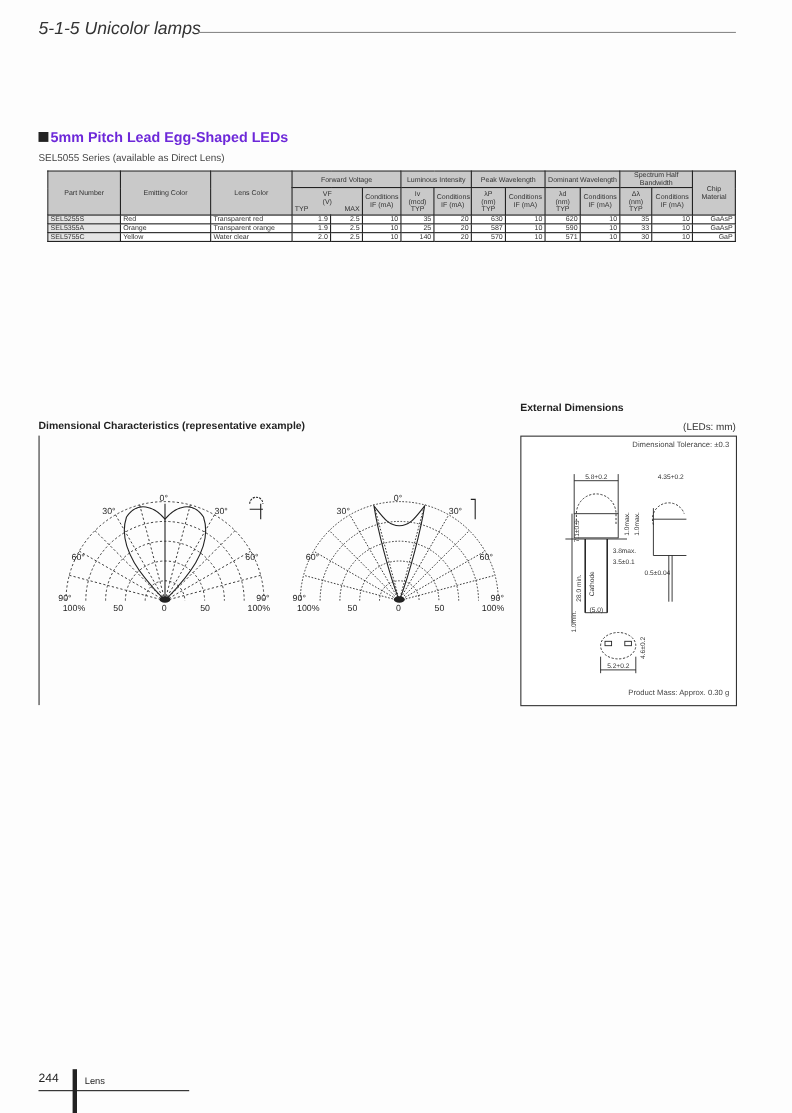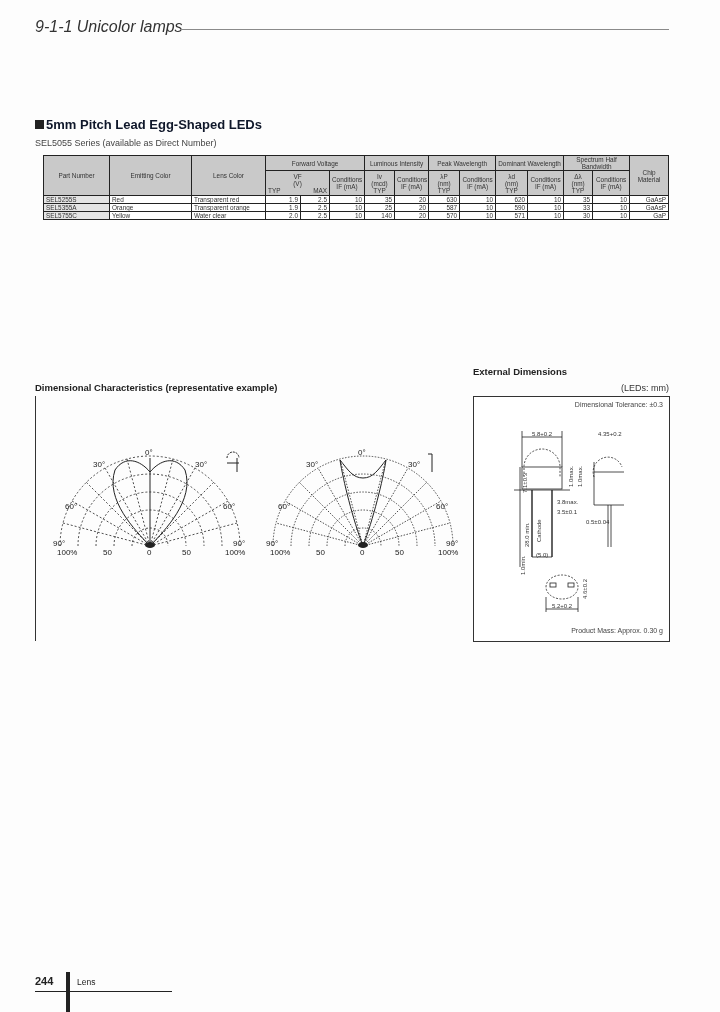--- a/index.html
+++ b/index.html
@@ -1,21 +1,21 @@
 <!DOCTYPE html>
 <html><head>
 <meta charset="utf-8">
 <style>
   html, body { margin:0; padding:0; background:#fdfdfd; }
   body { width:720px; height:1012px; position:relative; overflow:hidden;
          font-family:"Liberation Sans", sans-serif; color:#222; }
   .abs { position:absolute; }
   .section-title { left:35px; top:18px; font-size:16px; font-style:italic; color:#333; white-space:nowrap; }
   .section-rule { left:180px; top:29px; width:489px; height:1px; background:#8a8a8a; }
-  .prod-title { left:35px; top:117px; font-size:13px; font-weight:bold; color:#0f172a; }
+  .prod-title { left:35px; top:117px; font-size:13px; font-weight:bold; color:#6d28d9; }
   .prod-title .sq { display:inline-block; width:9px; height:9px; background:#222; margin-right:2px; vertical-align:0; }
   .prod-sub { left:35px; top:138px; font-size:9px; color:#444; }
 
   table.spec { position:absolute; left:43px; top:155px; width:625px; border-collapse:collapse; font-size:6.4px; color:#333; table-layout:fixed; }
   table.spec td, table.spec th { border:1px solid #222; padding:0 2px; line-height:7px; }
   table.spec th { background:#c9c9c9; font-weight:normal; text-align:center; }
   table.spec tr.h1 th { height:11px; }
   table.spec tr.h2 th { height:24px; vertical-align:middle; }
   table.spec td { height:7px; text-align:right; background:#fff; }
   table.spec td.pn { background:#e4e4e4; text-align:left; }
@@ -27,35 +27,35 @@
   .ext-title { left:473px; top:366px; font-size:9.5px; font-weight:bold; color:#222; }
   .ext-unit { left:620px; top:383px; font-size:9px; color:#333; width:49px; text-align:right; }
   .ext-box { left:473px; top:396px; width:195px; height:244px; border:1px solid #333; border-left:1px solid #333; background:#fff; }
   .ext-tol { right:6px; top:4px; font-size:7px; color:#444; }
   .ext-mass { right:6px; top:230px; font-size:7px; color:#444; }
 
   .polar { position:absolute; }
   .polar svg { display:block; }
   .polar-lbl { position:absolute; font-size:8px; color:#222; white-space:nowrap; }
 
-  .footer-num { left:35px; top:975px; font-size:11px; color:#222;font-weight:bold; }
+  .footer-num { left:35px; top:975px; font-size:11px; color:#222; }
   .footer-bar { left:66px; top:972px; width:4px; height:40px; background:#222; }
   .footer-txt { left:77px; top:977px; font-size:8.5px; color:#222; }
   .footer-rule { left:35px; top:991px; width:137px; height:1px; background:#222; }
   .dimlbl { position:absolute; font-size:6px; color:#333; white-space:nowrap; }
   .dimlbl.v { transform:rotate(-90deg); transform-origin:left top; }
 </style>
 </head>
 <body>
 
-<div class="abs section-title">9-1-1 Unicolor lamps</div>
+<div class="abs section-title">5-1-5 Unicolor lamps</div>
 <div class="abs section-rule"></div>
 
 <div class="abs prod-title"><span class="sq"></span><span>5mm Pitch Lead Egg-Shaped LEDs</span></div>
-<div class="abs prod-sub">SEL5055 Series (available as Direct Number)</div>
+<div class="abs prod-sub">SEL5055 Series (available as Direct Lens)</div>
 
 <table class="spec">
   <colgroup>
     <col style="width:66px">
       <col style="width:82px">
       <col style="width:74px">
     <col style="width:35px">
       <col style="width:29px">
       <col style="width:35px">
     <col style="width:30px">

